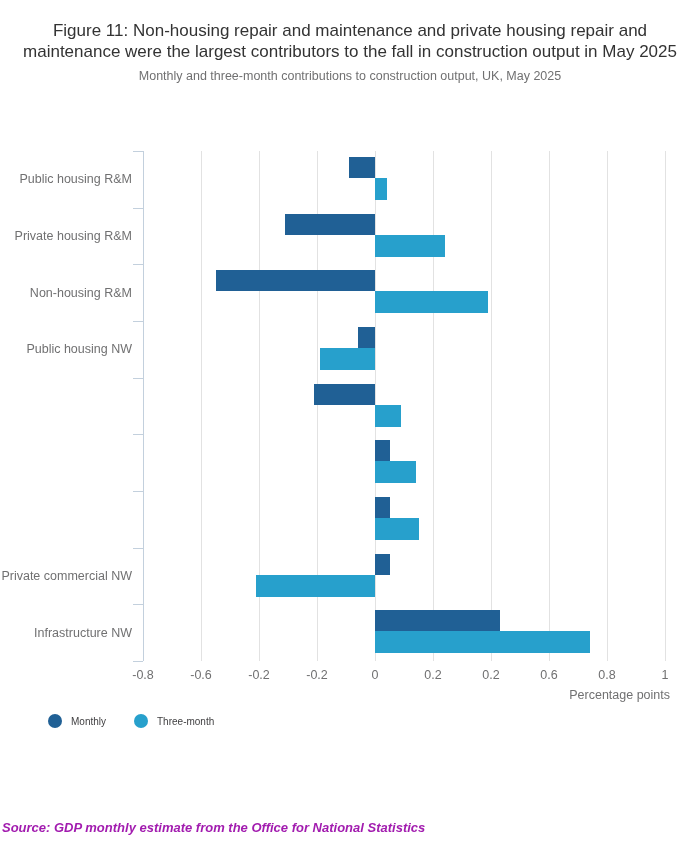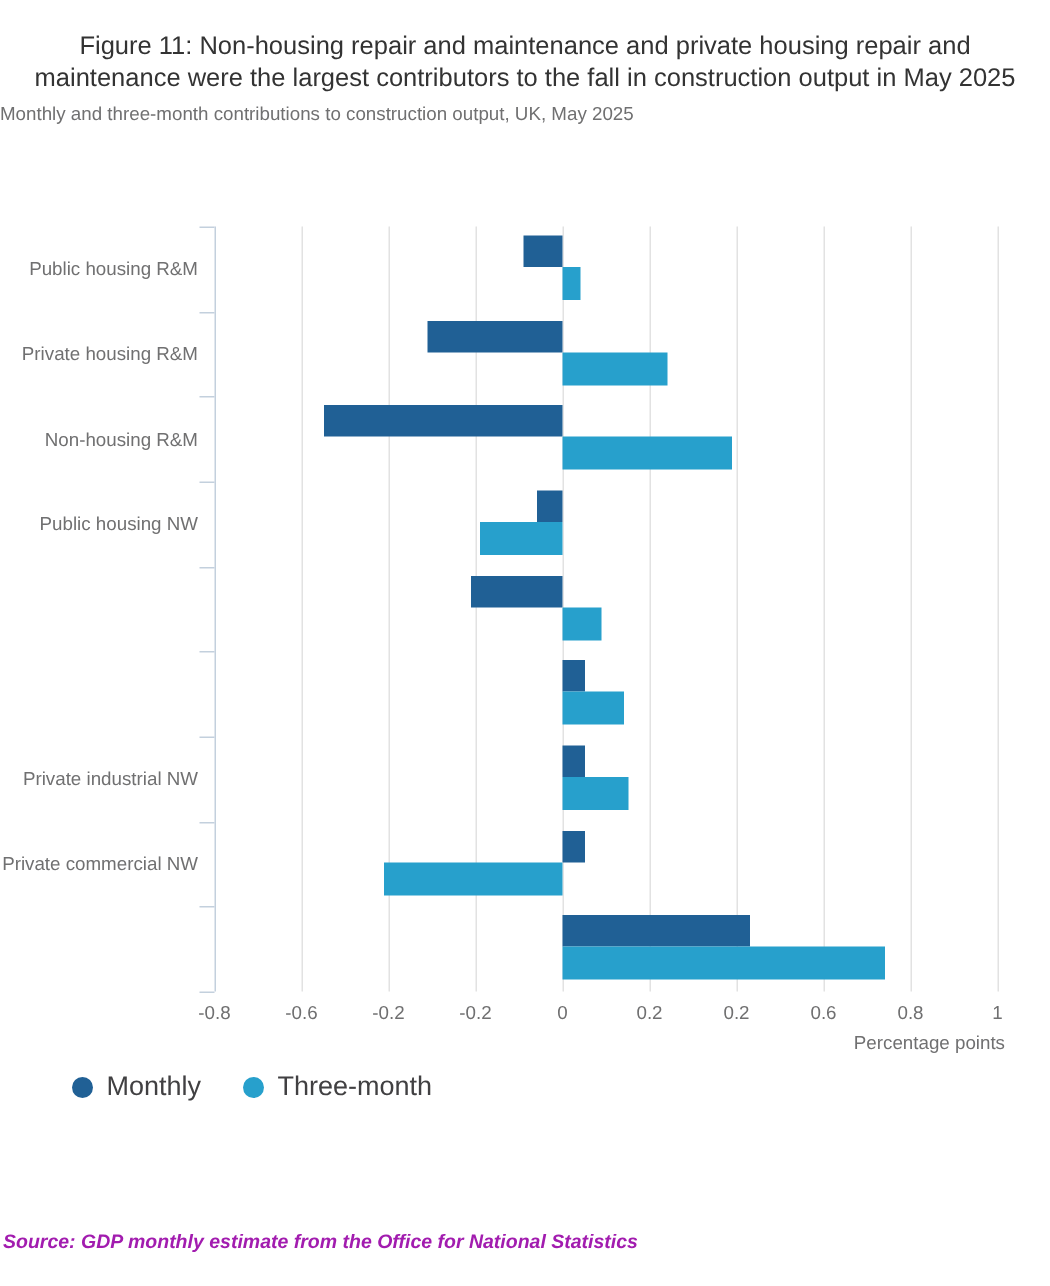--- a/index.html
+++ b/index.html
@@ -14,21 +14,21 @@
     margin:0 22px 0 22px;
     padding-top:20px;
     text-align:center;
     font-size:17px;
     line-height:21px;
     font-weight:400;
     color:#333333;
   }
   .subtitle{
     margin-top:7px;
-    text-align:left;
+    text-align:center;
     font-size:12.5px;
     color:#707071;
   }
   .chart-layer{position:absolute;left:0;top:0;width:624px;height:857px;}
   .gridline{position:absolute;width:1px;background:#e2e2e2;}
   .axisline{position:absolute;width:1px;background:#c3d0dd;}
   .ytick{position:absolute;height:1px;background:#c3d0dd;}
   .bar{position:absolute;}
   .cat-label{
     position:absolute;left:0;
@@ -43,21 +43,21 @@
   .axis-title{
     position:absolute;
     font-size:12.5px;color:#707071;
   }
   .legend{
     position:absolute;left:48px;top:714px;
     display:flex;align-items:center;gap:28px;
   }
   .legend-item{display:flex;align-items:center;gap:9px;cursor:pointer;}
   .legend-dot{width:14px;height:14px;border-radius:50%;}
-  .legend-label{font-size:18px;color:#414042;}
+  .legend-label{font-size:10px;color:#414042;}
   .source{
     position:absolute;left:2px;top:820px;
     font-size:13px;font-weight:700;color:#a21caf;font-style:italic;
   }
 </style>
 </head>
 <body>
 
 <div class="figure">
   <h1 class="title">Figure 11: Non-housing repair and maintenance and private housing repair and maintenance were the largest contributors to the fall in construction output in May 2025</h1>
@@ -81,22 +81,22 @@
       <div class="ytick" style="left: 133px; top: 377.667px; width: 10px;"></div>
       <div class="ytick" style="left: 133px; top: 434.333px; width: 10px;"></div>
       <div class="ytick" style="left: 133px; top: 491px; width: 10px;"></div>
       <div class="ytick" style="left: 133px; top: 547.667px; width: 10px;"></div>
       <div class="ytick" style="left: 133px; top: 604.333px; width: 10px;"></div>
       <div class="ytick" style="left: 133px; top: 661px; width: 10px;"></div>
       <div class="cat-label" style="top: 151px; width: 132px; height: 56.6667px;">Public housing R&amp;M</div>
       <div class="cat-label" style="top: 207.667px; width: 132px; height: 56.6667px;">Private housing R&amp;M</div>
       <div class="cat-label" style="top: 264.333px; width: 132px; height: 56.6667px;">Non-housing R&amp;M</div>
       <div class="cat-label" style="top: 321px; width: 132px; height: 56.6667px;">Public housing NW</div>
-      <div class="cat-label" style="top: 491px; width: 132px; height: 56.6667px;">Private industrial NW</div>
       <div class="cat-label" style="top: 547.667px; width: 132px; height: 56.6667px;">Private commercial NW</div>
+      <div class="cat-label" style="top: 604.333px; width: 132px; height: 56.6667px;">Infrastructure NW</div>
       <div class="bar" style="left: 348.9px; top: 157px; width: 26.1px; height: 21px; background: rgb(32, 96, 149);"></div>
       <div class="bar" style="left: 285.1px; top: 213.667px; width: 89.9px; height: 21px; background: rgb(32, 96, 149);"></div>
       <div class="bar" style="left: 215.5px; top: 270.333px; width: 159.5px; height: 21px; background: rgb(32, 96, 149);"></div>
       <div class="bar" style="left: 357.6px; top: 327px; width: 17.4px; height: 21px; background: rgb(32, 96, 149);"></div>
       <div class="bar" style="left: 314.1px; top: 383.667px; width: 60.9px; height: 21px; background: rgb(32, 96, 149);"></div>
       <div class="bar" style="left: 375px; top: 440.333px; width: 14.5px; height: 21px; background: rgb(32, 96, 149);"></div>
       <div class="bar" style="left: 375px; top: 497px; width: 14.5px; height: 21px; background: rgb(32, 96, 149);"></div>
       <div class="bar" style="left: 375px; top: 553.667px; width: 14.5px; height: 21px; background: rgb(32, 96, 149);"></div>
       <div class="bar" style="left: 375px; top: 610.333px; width: 124.7px; height: 21px; background: rgb(32, 96, 149);"></div>
       <div class="bar" style="left: 375px; top: 178px; width: 11.6px; height: 22px; background: rgb(39, 160, 204);"></div>

